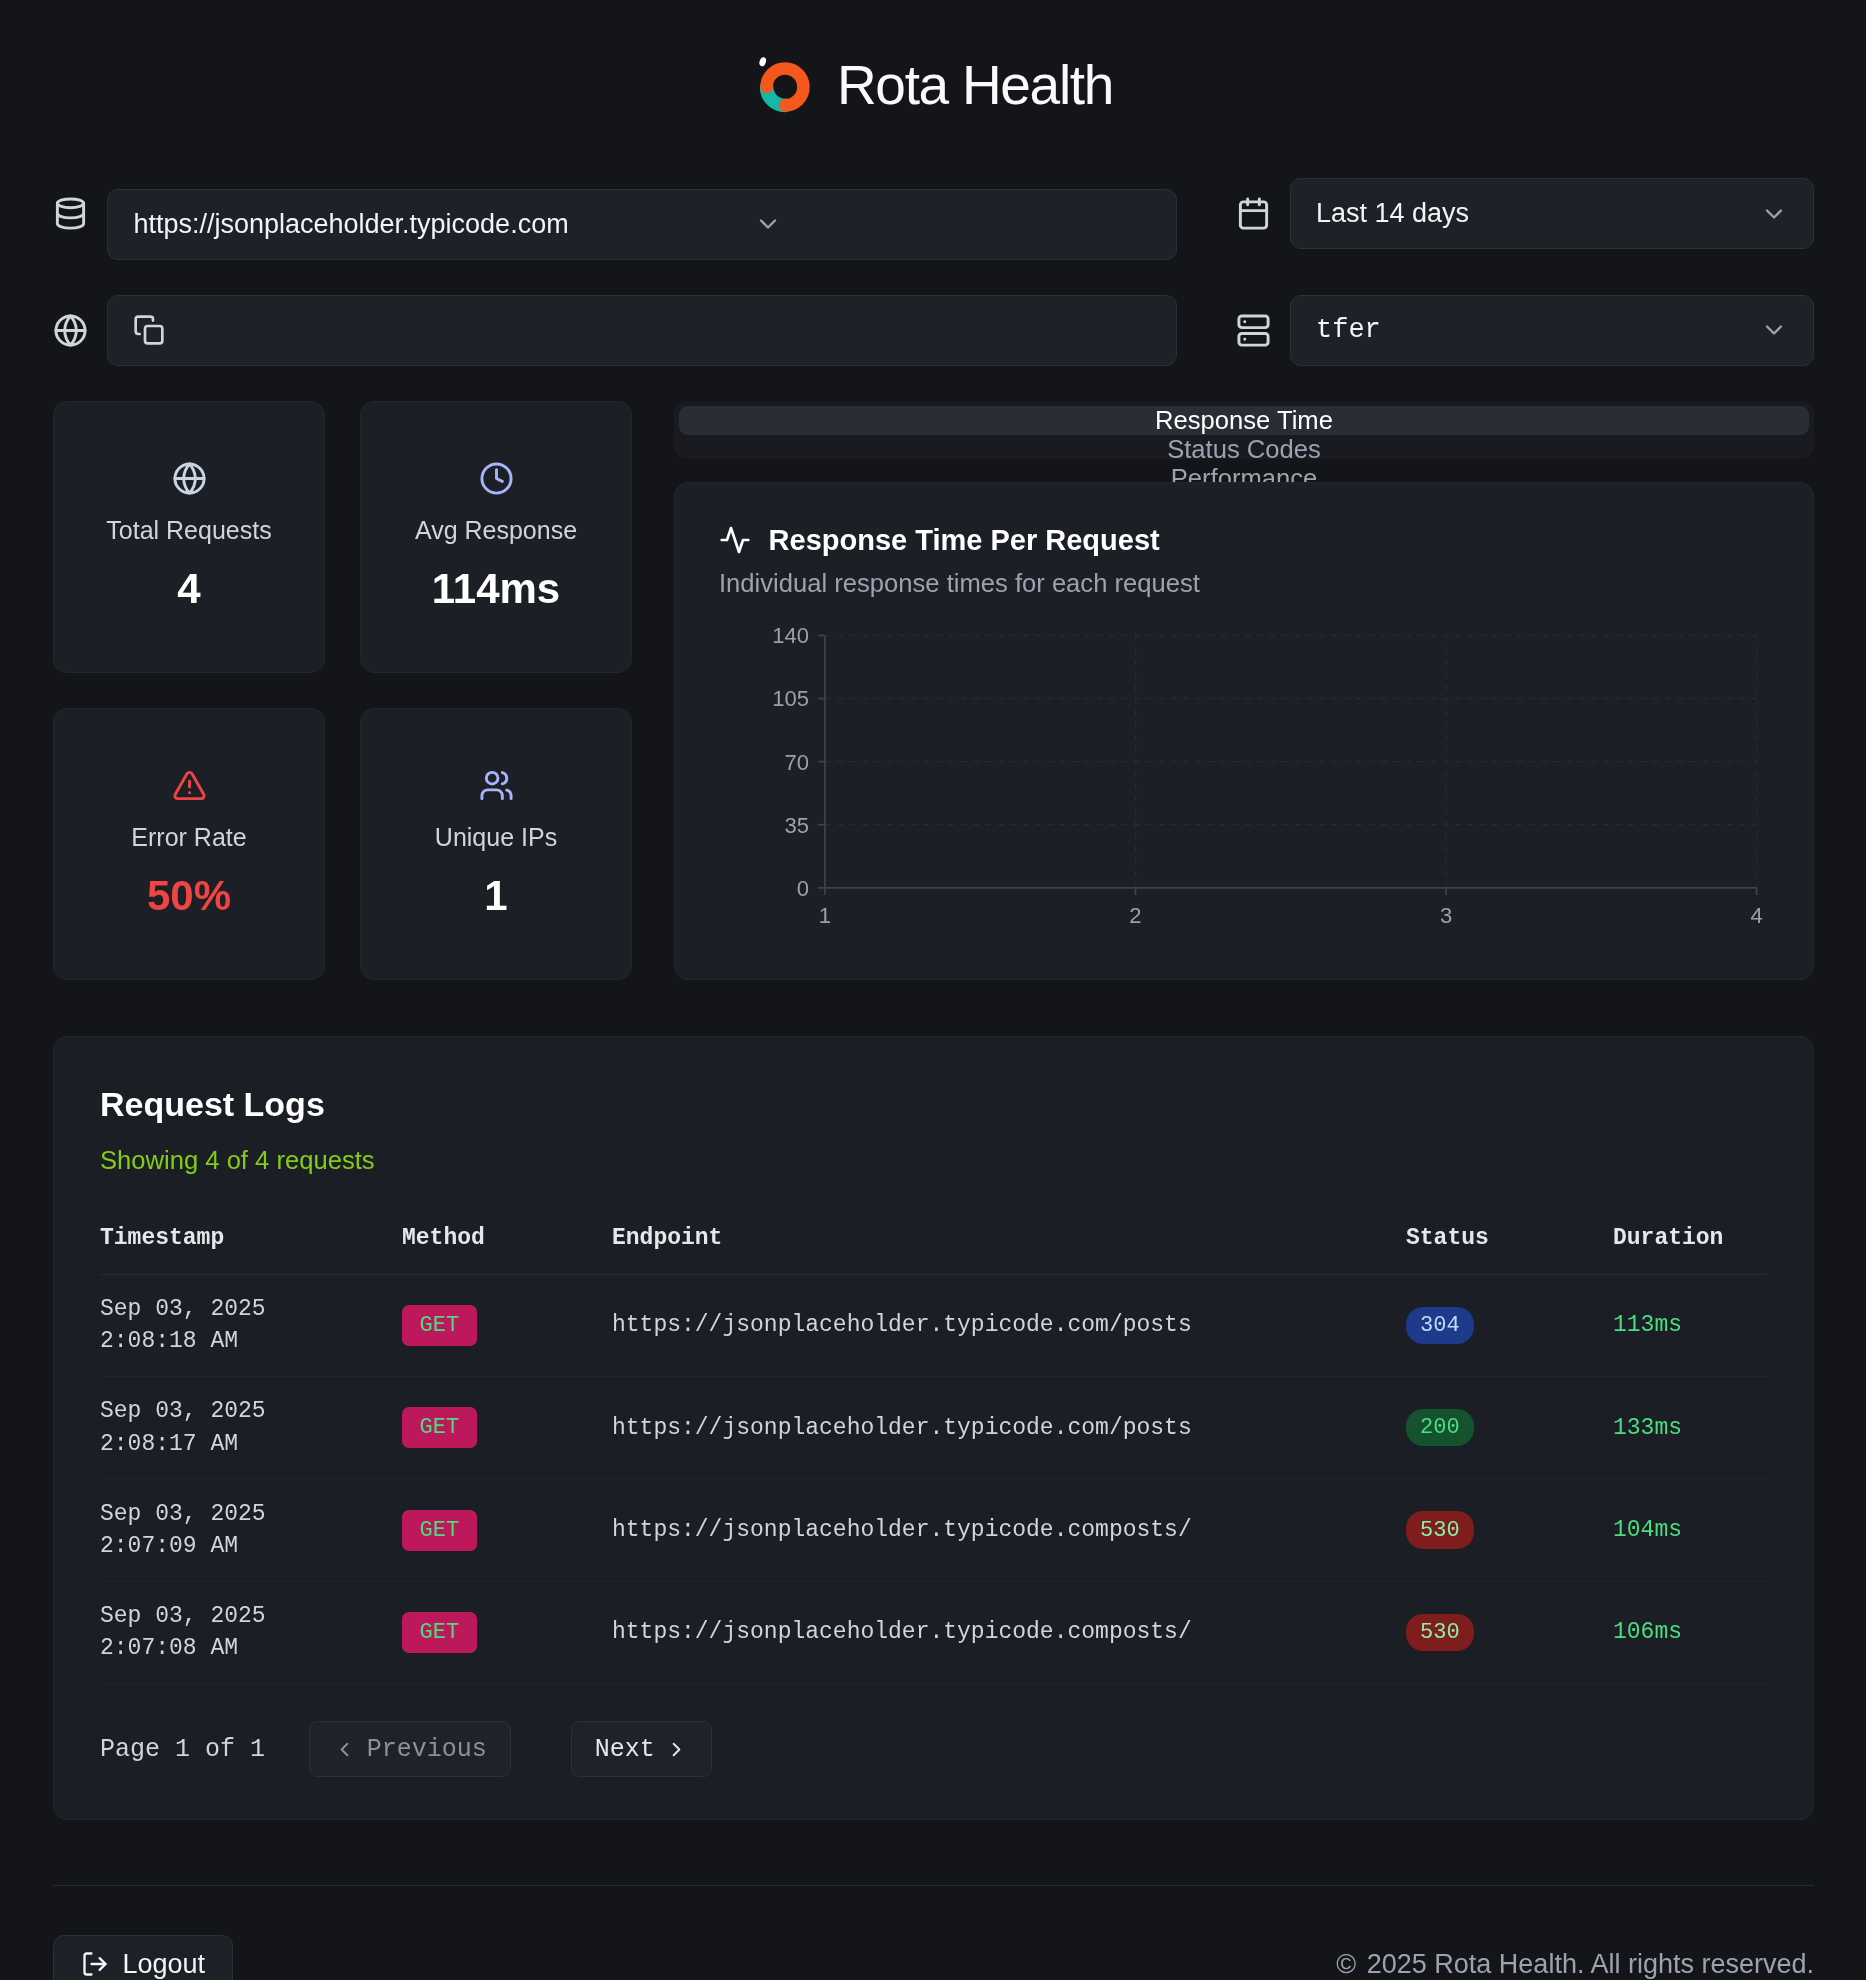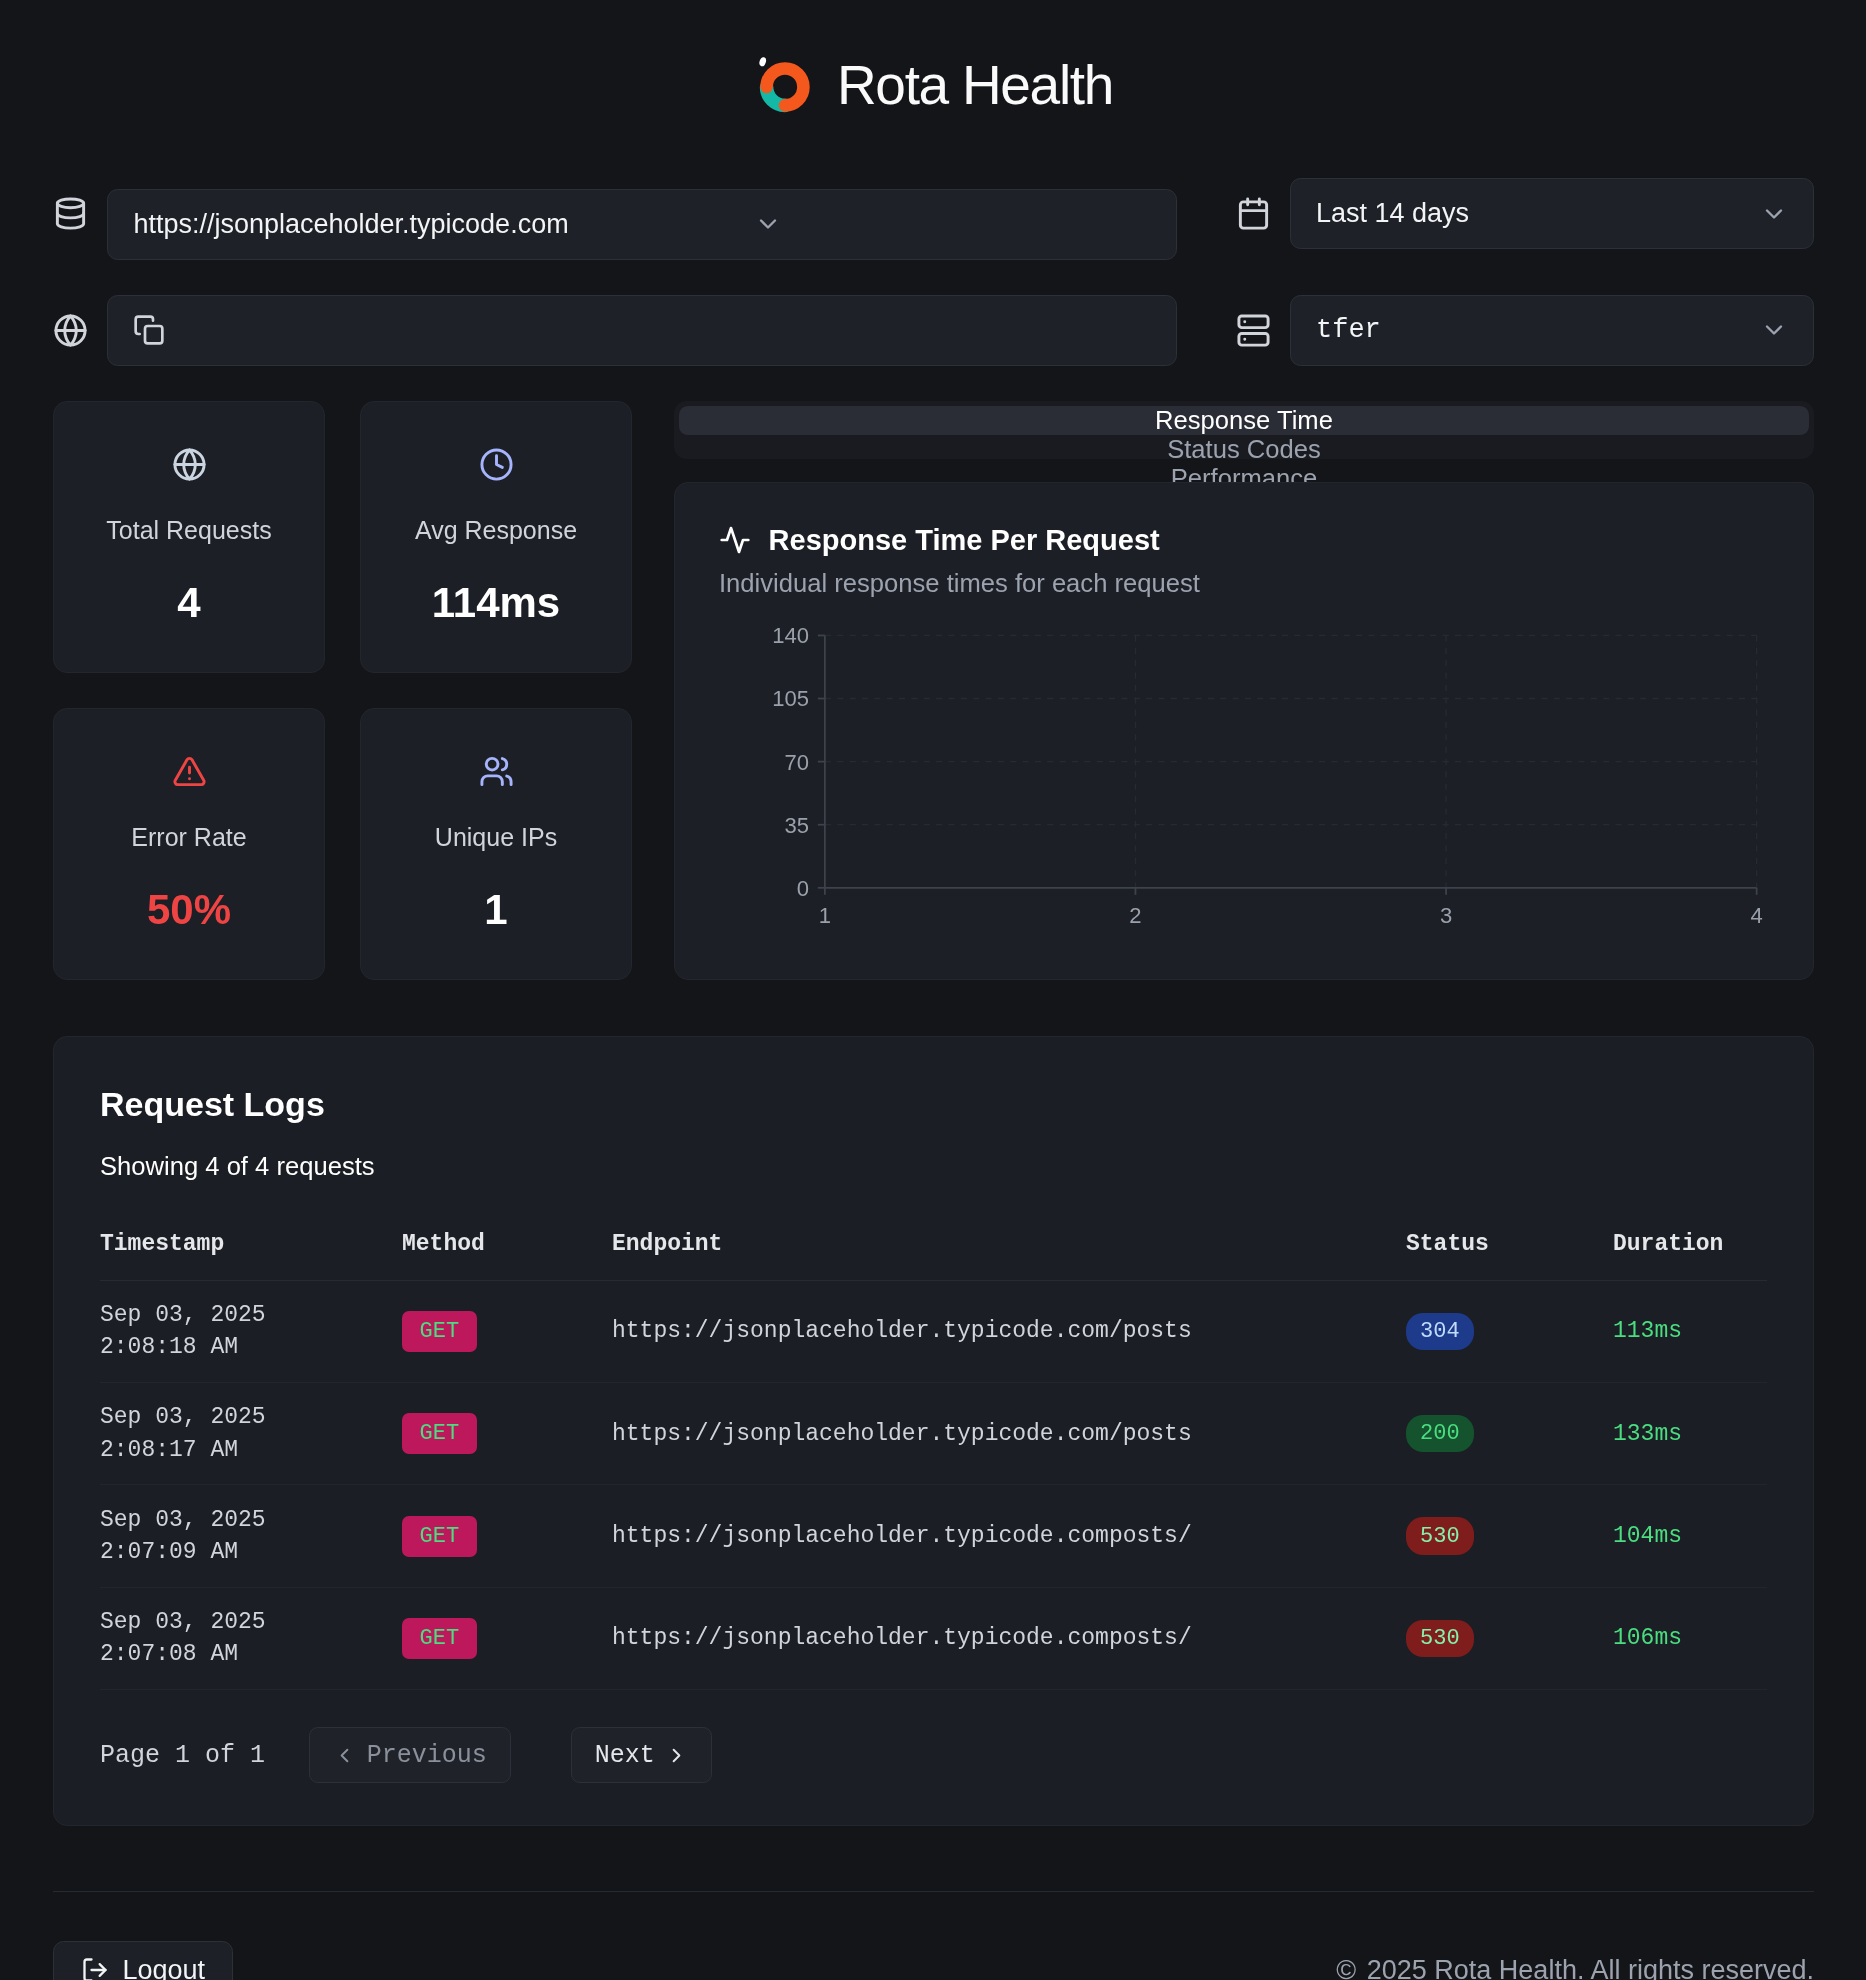--- a/index.html
+++ b/index.html
@@ -31,21 +31,21 @@
   .chev { width:28px; height:28px; color:#9ca3af; flex:0 0 auto; }
   .url-input { flex:1; font-family:"Liberation Mono", monospace; color:#e5e7eb; justify-content:space-between; letter-spacing:0.9px; }
   .copy-btn { width:32px; height:32px; color:#d1d5db; background:none; border:none; cursor:pointer; flex:0 0 auto; }
   .mono { font-family:"Liberation Mono", monospace; }
 
   
   .main { display:grid; grid-template-columns:579px 1fr; gap:42px; margin-top:21px; }
   .stats { display:grid; grid-template-columns:1fr 1fr; gap:35px; align-content:start; }
   .stat-card {
     background:#1c1f25; border:0.9px solid #23262e; border-radius:14px; height:272px;
-    display:flex; flex-direction:column; align-items:center; justify-content:center; gap:34px;
+    display:flex; flex-direction:column; align-items:center; justify-content:center; gap:20px;
   }
   .stat-icon { width:35px; height:35px; }
   .stat-icon svg { width:100%; height:100%; display:block; }
   .icon-light { color:#cbd5e1; }
   .icon-purple { color:#a5b4fc; }
   .icon-red { color:#ef4444; }
   .stat-label { font-size:25px; color:#d1d5db; }
   .stat-value { font-size:42px; font-weight:700; color:#fff; }
   .stat-value.red { color:#ef4444; }
 
@@ -57,21 +57,21 @@
   .chart-card { margin-top:23px; background:#1c1f25; border:0.9px solid #23262e; border-radius:14px; padding:41px 44px 32px; flex:1; }
   .chart-title-row { display:flex; align-items:center; gap:17.6px; font-size:29px; font-weight:700; color:#fff; }
   .activity-icon { width:32px; height:32px; color:#fff; }
   .activity-icon svg { width:100%; height:100%; display:block; }
   .chart-subtitle { margin-top:12.4px; font-size:25.6px; color:#9ca3af; }
   .chart-svg { margin-top:25px; width:100%; height:309px; display:block; }
 
   
   .logs-card { margin-top:56px; background:#1b1e24; border:0.9px solid #23262e; border-radius:14px; padding:48px 46px 42px; }
   .logs-title { font-size:34px; font-weight:700; color:#fff; }
-  .logs-subtitle { margin-top:28px; font-size:25.6px; color:#ffffff; }
+  .logs-subtitle { margin-top:22px; font-size:25.6px; color:#84cc16; }
   .table { margin-top:34px; font-family:"Liberation Mono", monospace; }
   .t-head, .t-row { display:grid; grid-template-columns:302px 210px 794px 207px 1fr; align-items:center; }
   .t-head { font-size:23px; font-weight:700; color:#e5e7eb; padding:16px 0 23px; border-bottom:0.9px solid #262a31; }
   .t-row { padding:18.5px 0; border-bottom:0.9px solid #22252b; font-size:23px; color:#d1d5db; }
   .ts-line { line-height:1.4; }
   .badge { display:inline-block; font-size:22px; padding:8px 17.6px; border-radius:7px; }
   .badge.get { background:#be185d; color:#4ade80; }
   .badge.status { padding:6.2px 14px; border-radius:17px; }
   .badge.info { background:#1e3a8a; color:#bfdbfe; }
   .badge.success { background:#14532d; color:#4ade80; }

